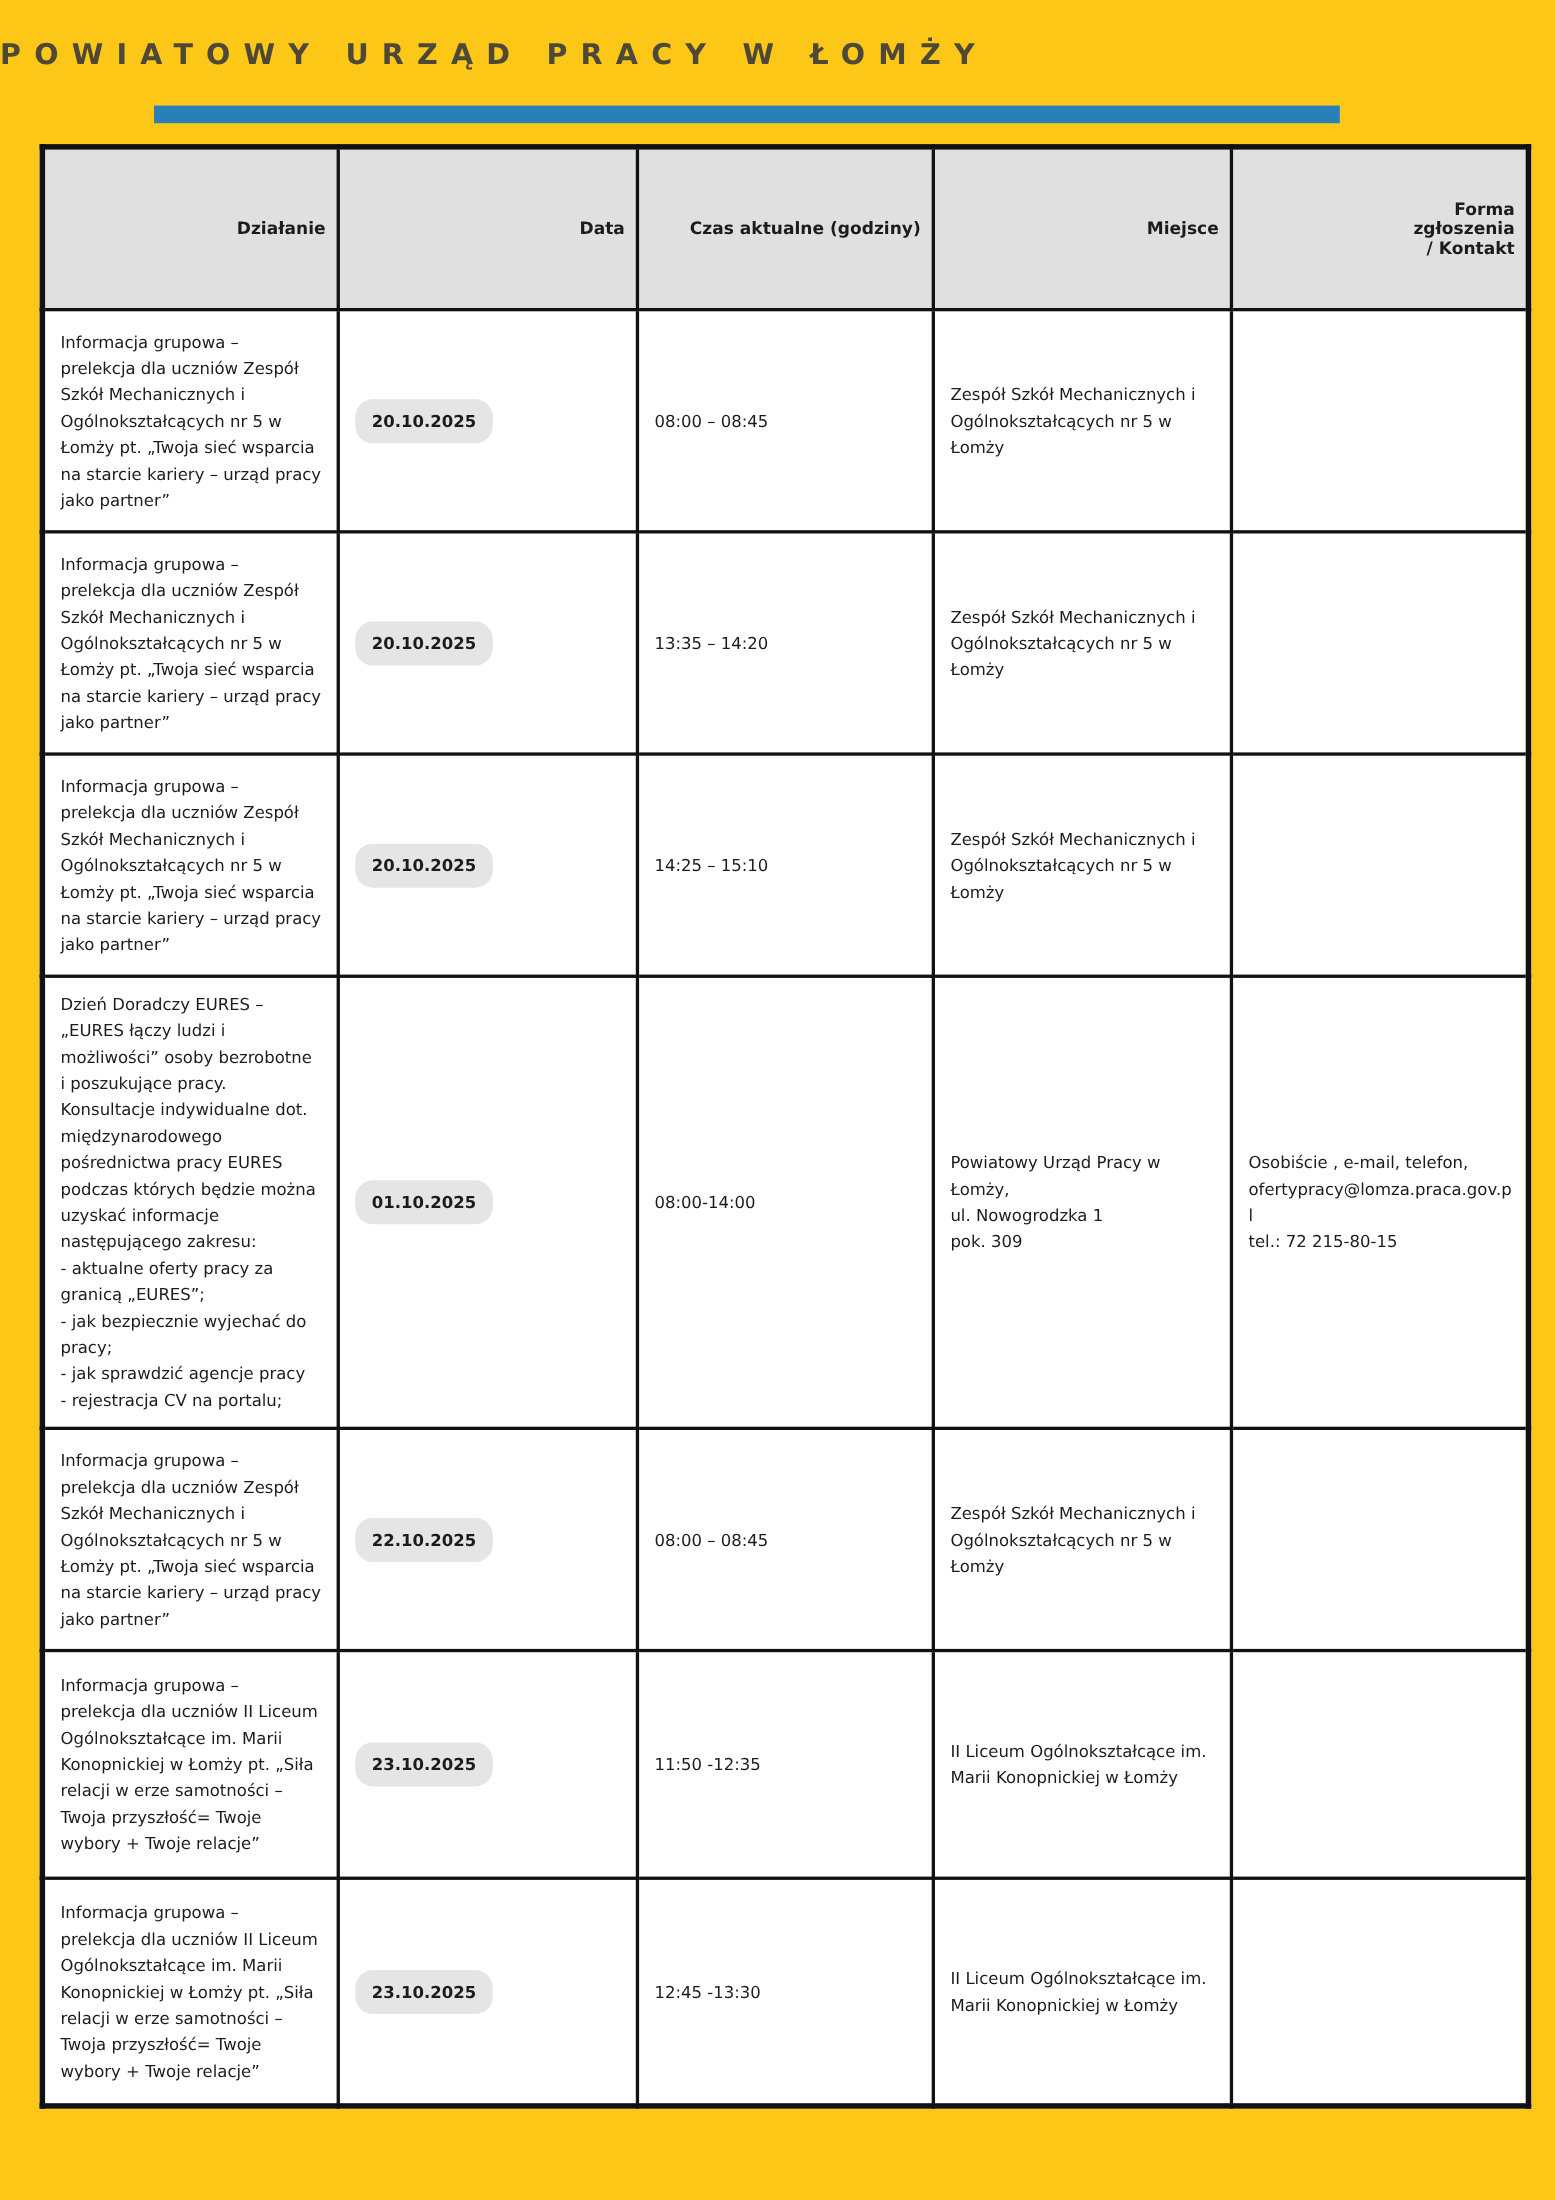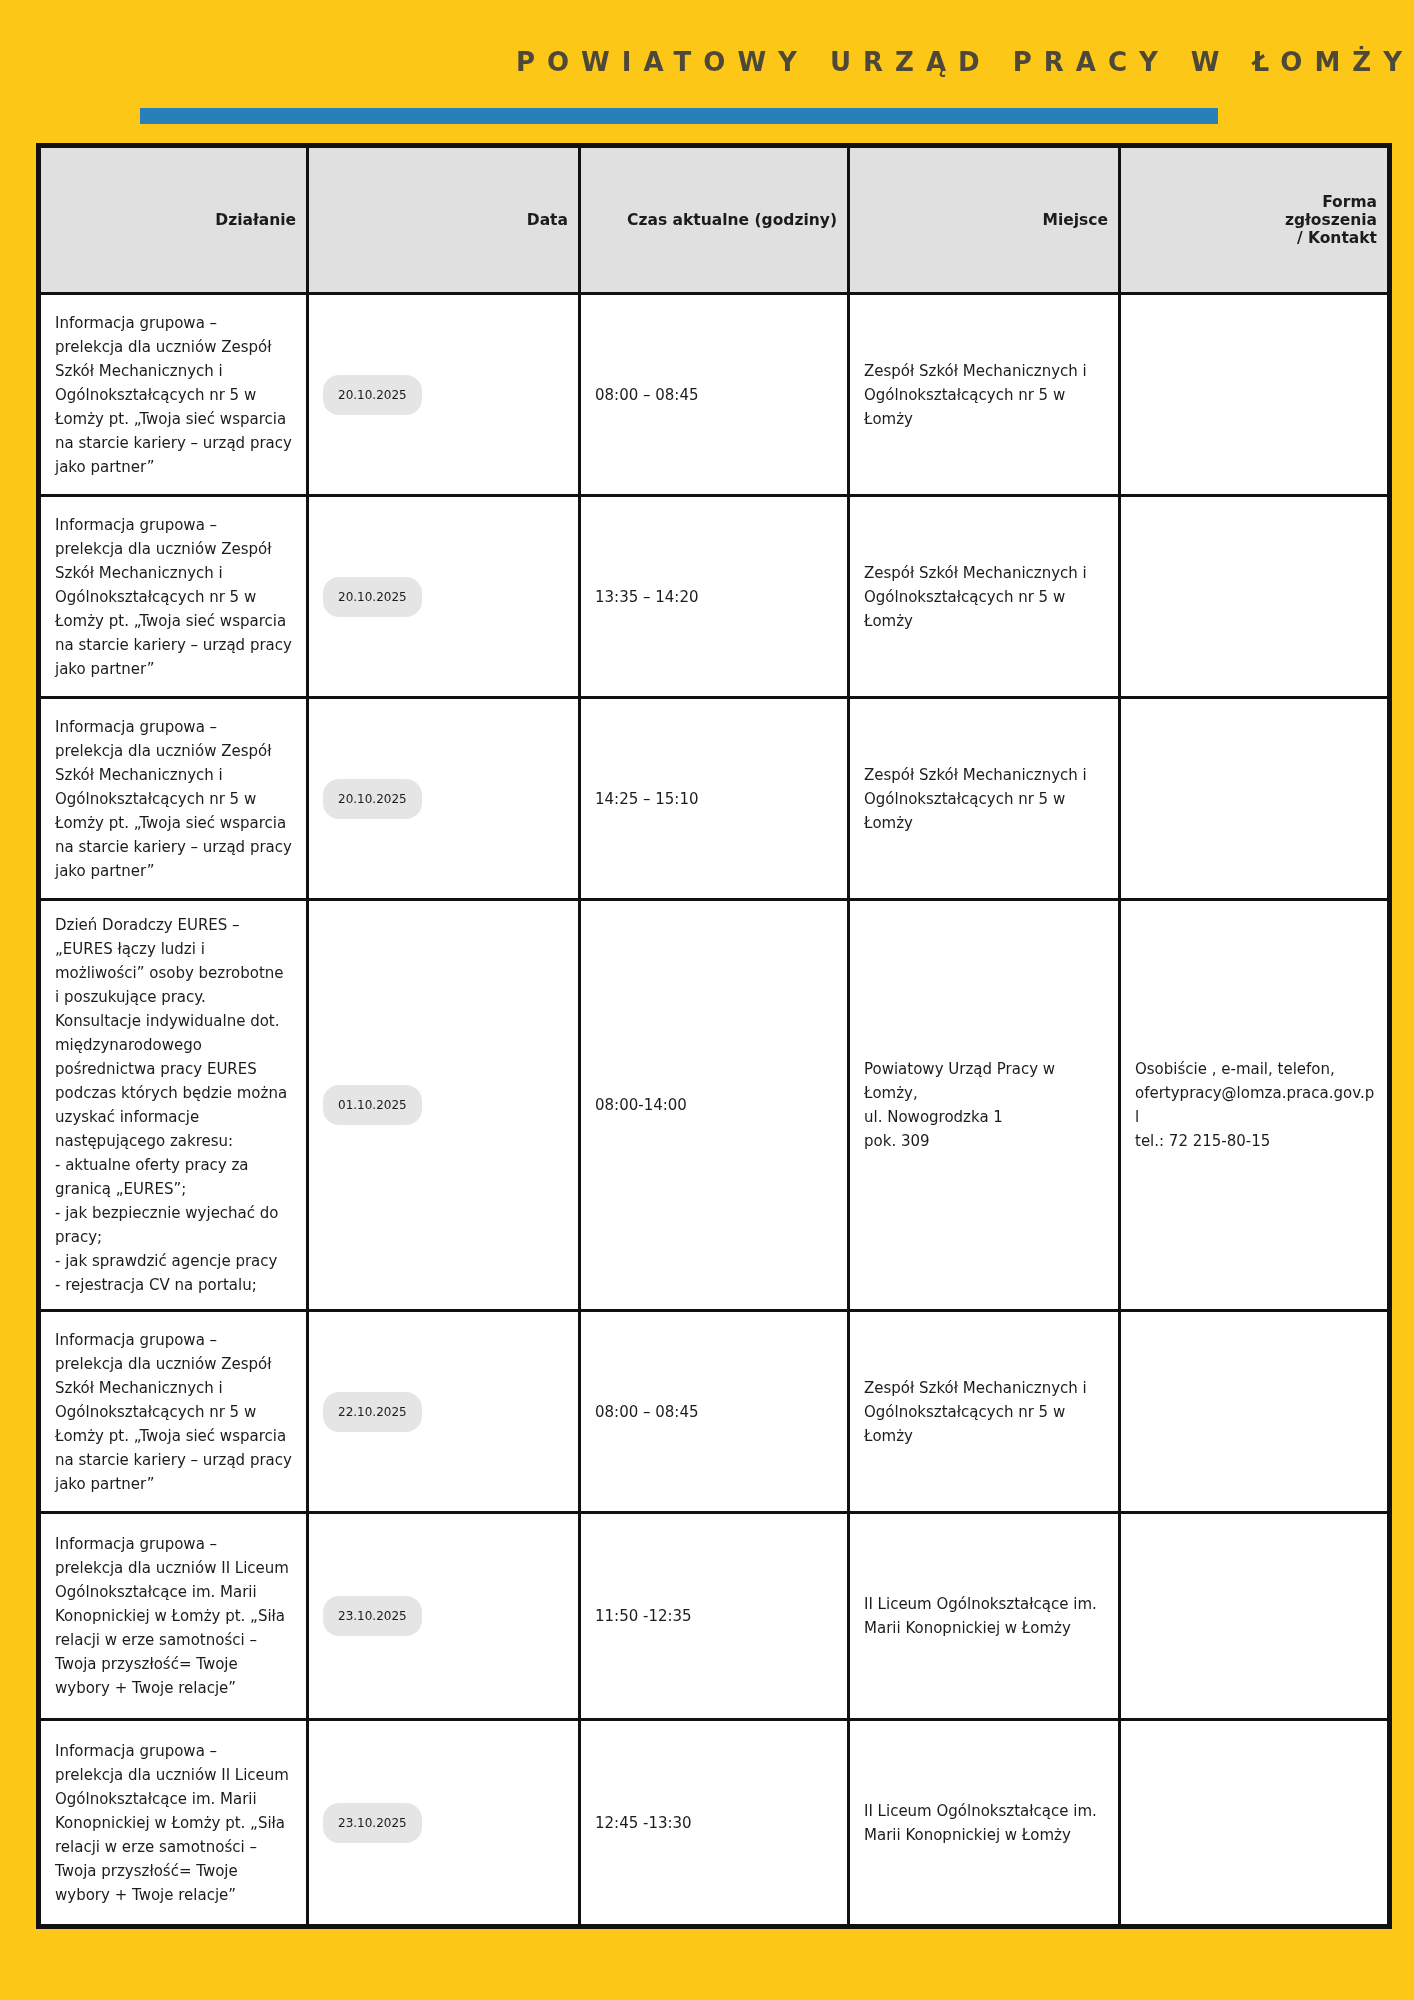--- a/index.html
+++ b/index.html
@@ -4,22 +4,22 @@
 <style>
   html,body{margin:0;padding:0;}
   body{
     width:1414px;height:2000px;
     background:#fdc718;
     font-family:"DejaVu Sans","Liberation Sans",sans-serif;
     color:#1c1c1c;
     overflow:hidden;
   }
   .banner{
-    padding-top:42px;
-    text-align:right;
+    padding-top:30px;
+    text-align:left;
     font-weight:bold;
     color:#4e4839;
   }
   .banner-line{
     font-size:26px;
     line-height:41px;
     letter-spacing:12px;
     white-space:nowrap;
   }
   .divider{
@@ -58,22 +58,23 @@
     overflow-wrap:anywhere;
   }
   tr.r-std{height:202px;}
   tr.r-big{height:400px;}
   tr.r-tall{height:207px;}
   .pill{
     display:inline-block;
     background:#e5e5e5;
     border-radius:16px;
     padding:8px 15px;
-    font-size:12px;
+    font-size:15px;
     white-space:nowrap;
+    font-weight:bold;
   }
 </style>
 </head>
 <body>
 
 <div class="banner">
   <div class="banner-line">POWIATOWY URZĄD PRACY W ŁOMŻY</div>
 </div>
 
 <div class="divider"></div>

